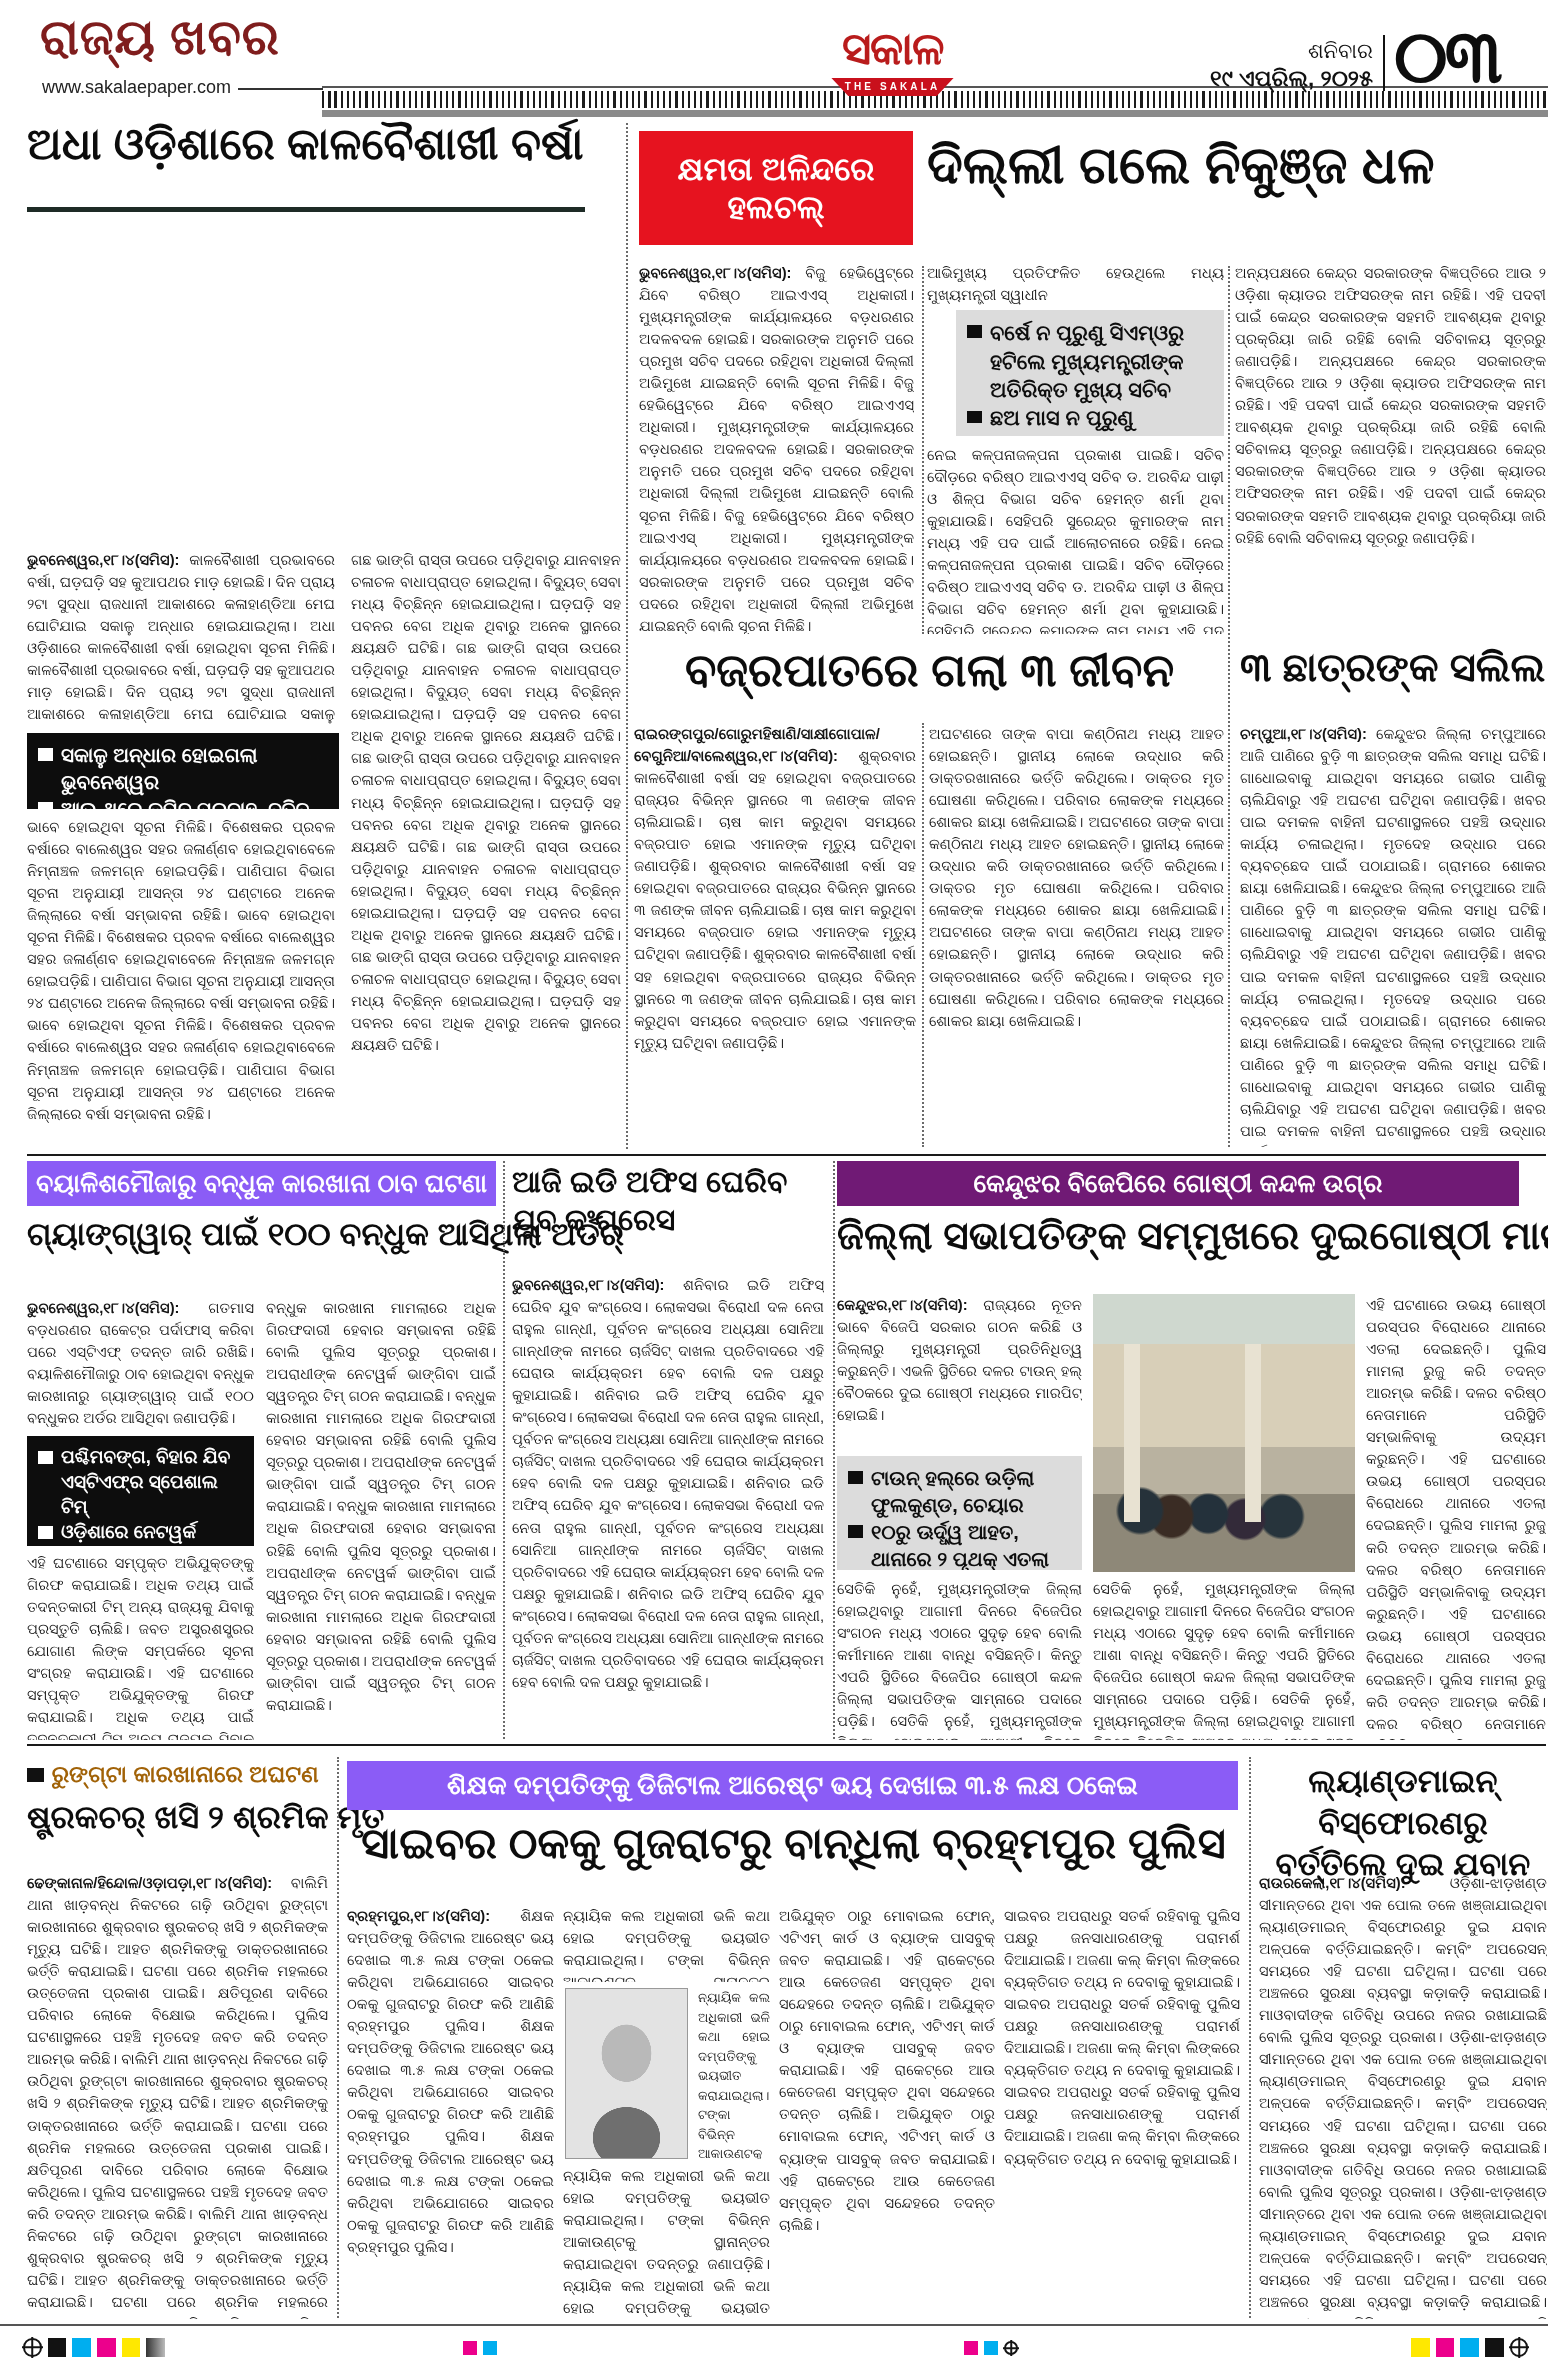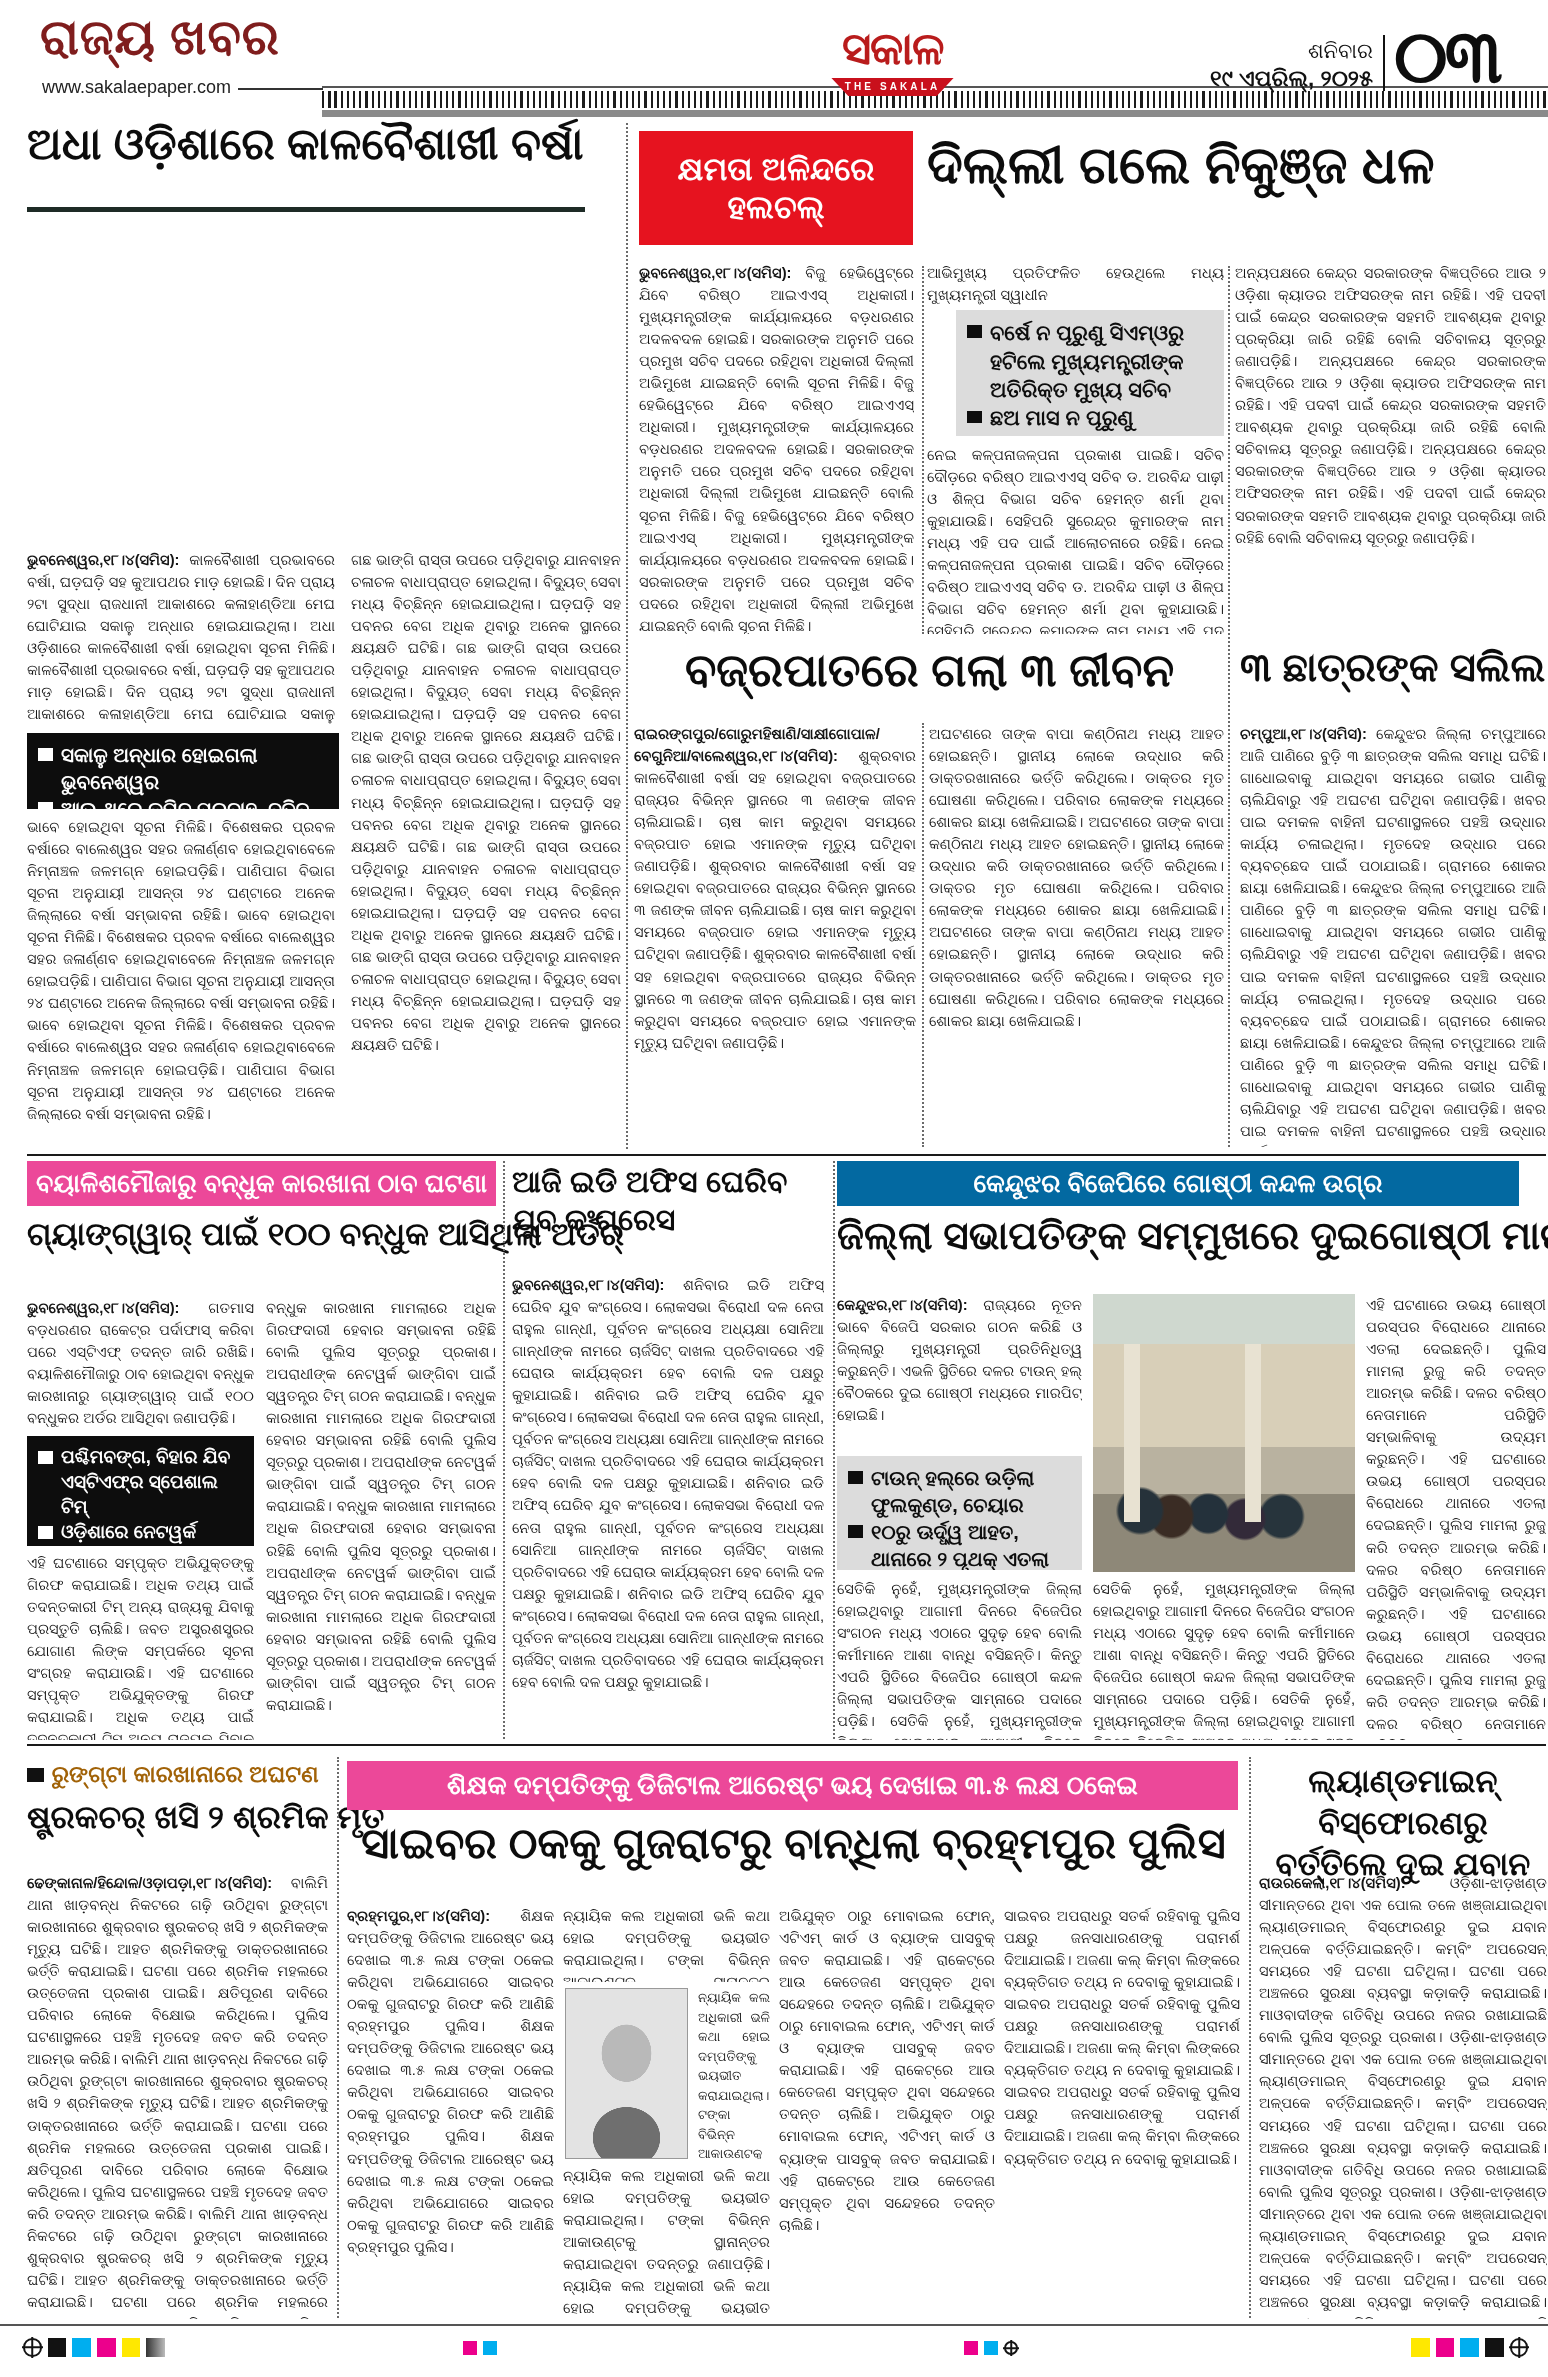--- a/index.html
+++ b/index.html
@@ -29,22 +29,22 @@
   .date-rule { left:1383px; top:35px; width:2.3px; height:56px; background:#111; }
   .pageno { left:1394px; top:14px; font-size:74px; font-weight:700; color:#0d0d0d; letter-spacing:-3.1px; }
 
   
   .headline { font-weight:900; color:#0c0c0c; line-height:1.08; }
   .nowrap { white-space:nowrap; }
   .center { text-align:center; }
   .body-text { font-size:14.7px; line-height:1.5; color:#141414; text-align:justify; overflow:hidden; }
   .byline { font-weight:700; }
   .kicker-bar { color:#fff; font-weight:800; display:flex; align-items:center; justify-content:center; }
-  .kicker-black { background:#ec4899; }
-  .kicker-brown { background:#0369a1; }
+  .kicker-black { background:#8b5cf6; }
+  .kicker-brown { background:#701a75; }
   .kicker-red { background:#e6131f; }
 
   .bullet-box { padding:9.3px 10.8px; overflow:hidden; }
   .bullet-box .box-item { display:flex; gap:7.7px; font-weight:800; line-height:1.35; }
   .bullet-box .sq { flex:0 0 auto; width:15.4px; height:12.3px; margin-top:6.2px; }
   .box-black { background:#0d0d0d; color:#fff; }
   .box-black .sq { background:#fff; }
   .box-gray { background:#dcdcdc; color:#0d0d0d; }
   .box-gray .sq { background:#0d0d0d; }
 

